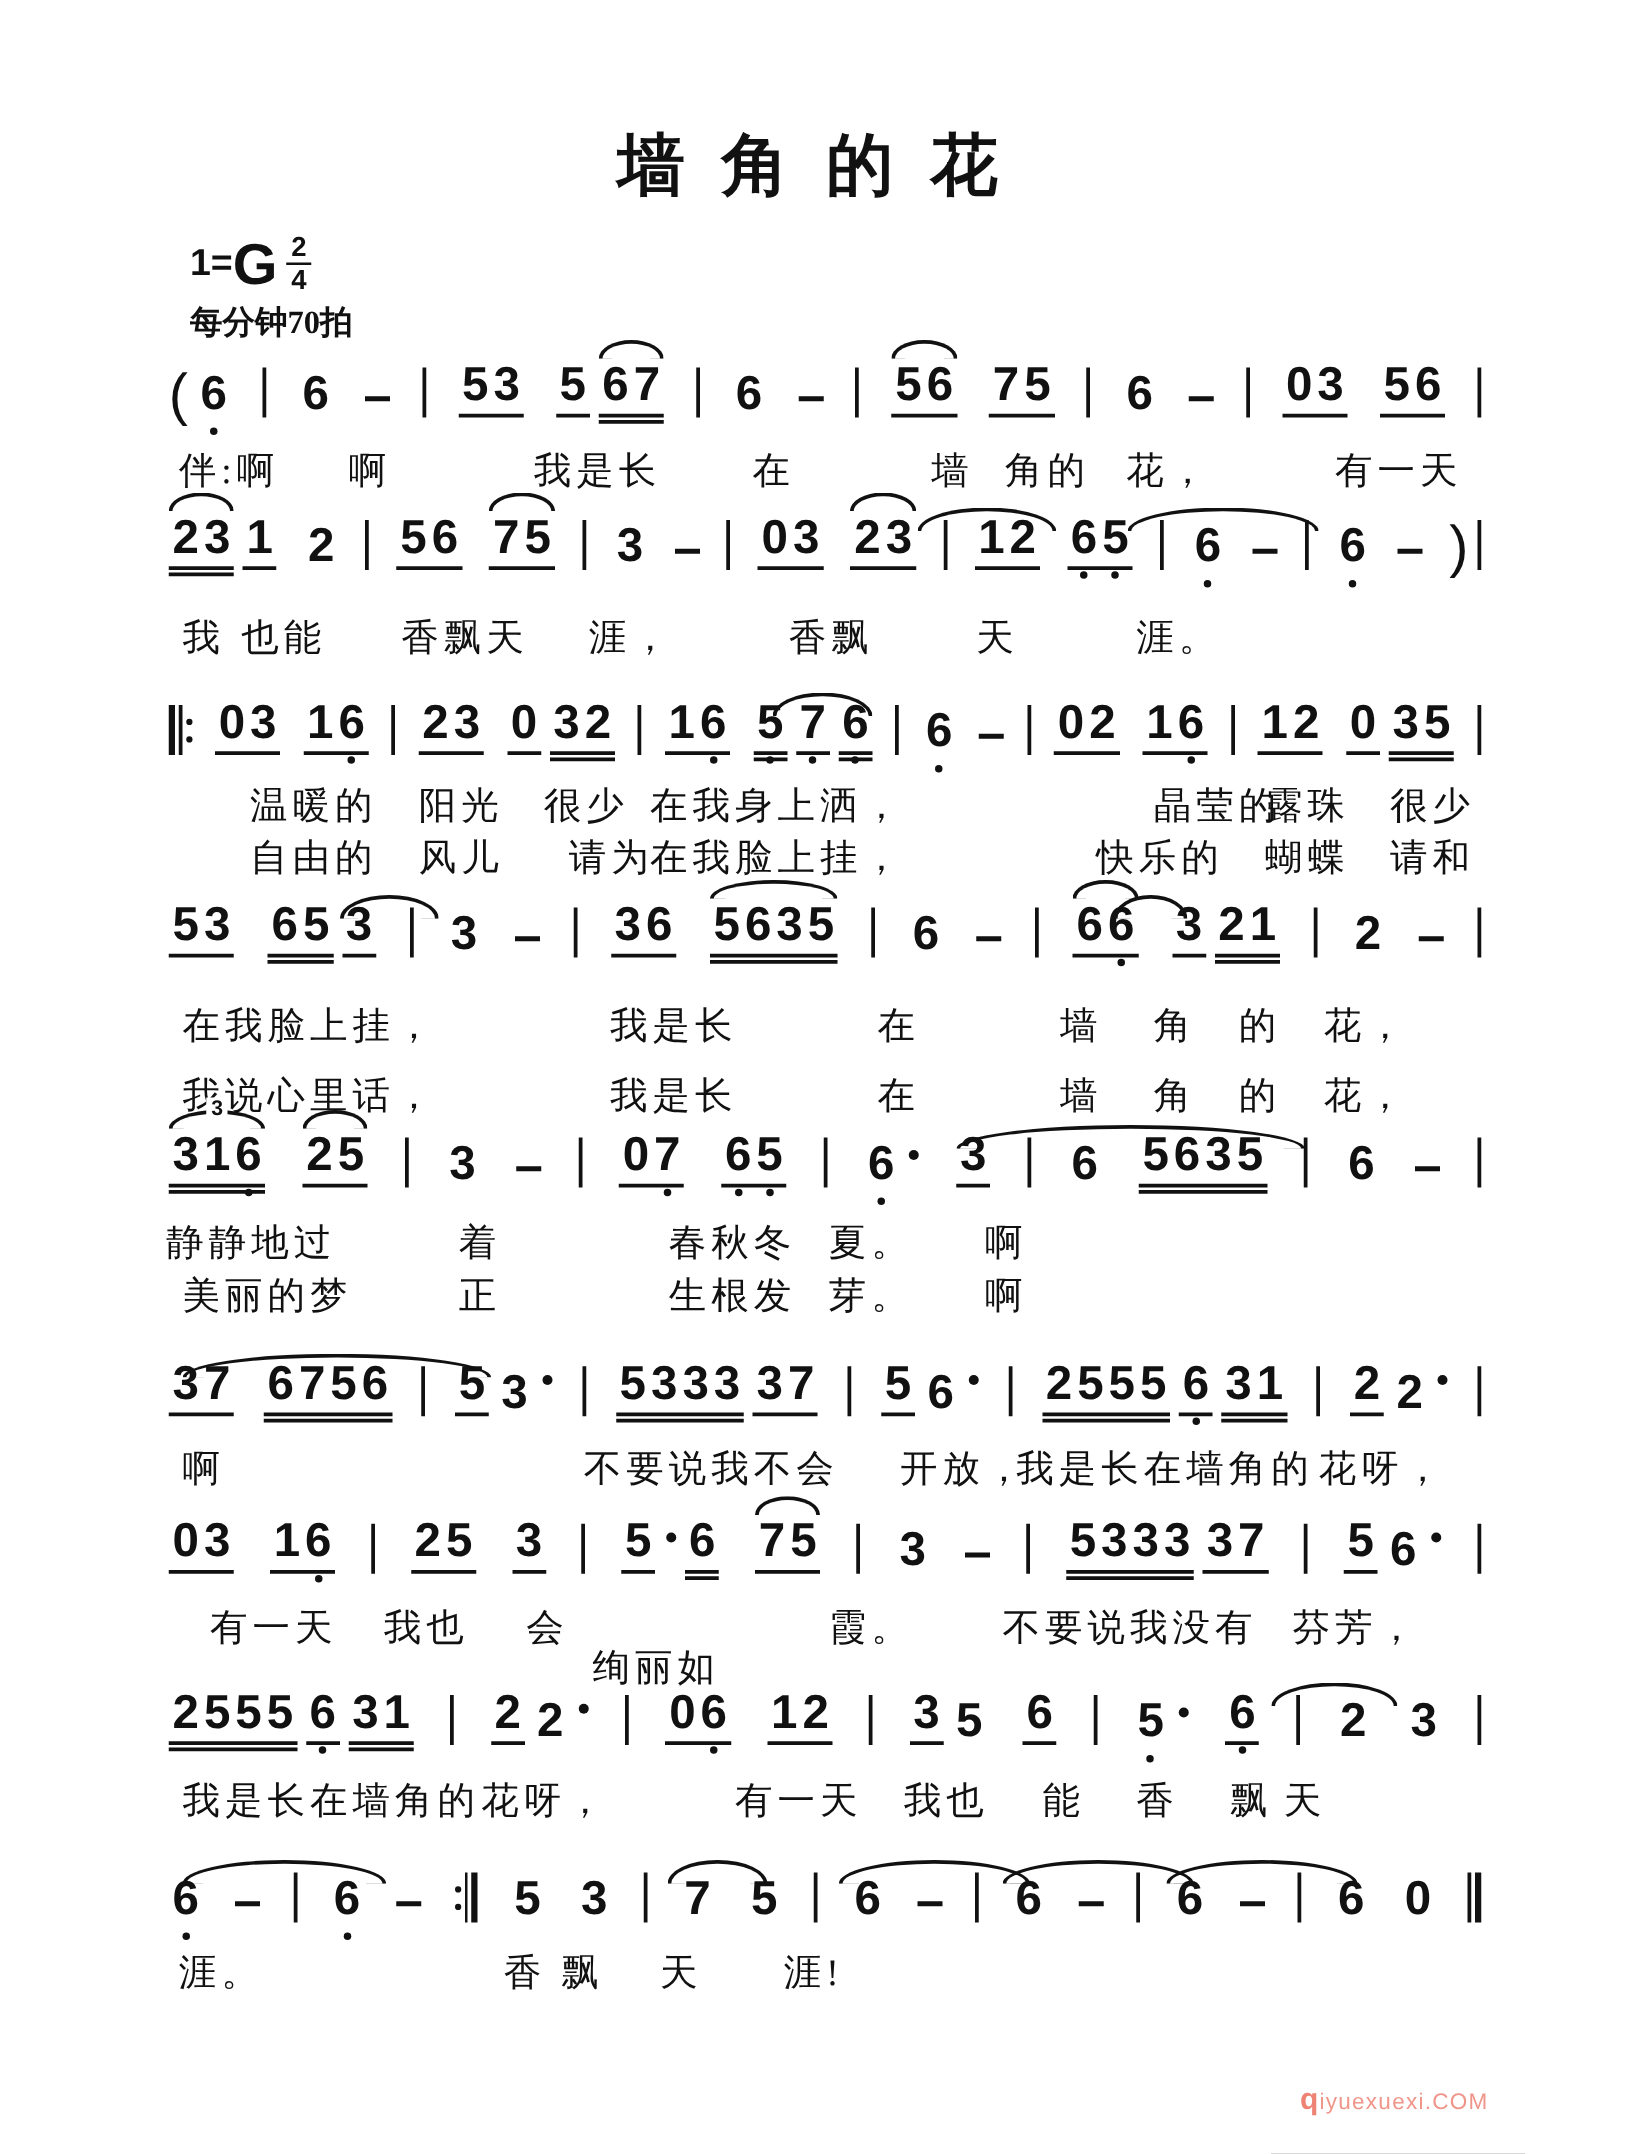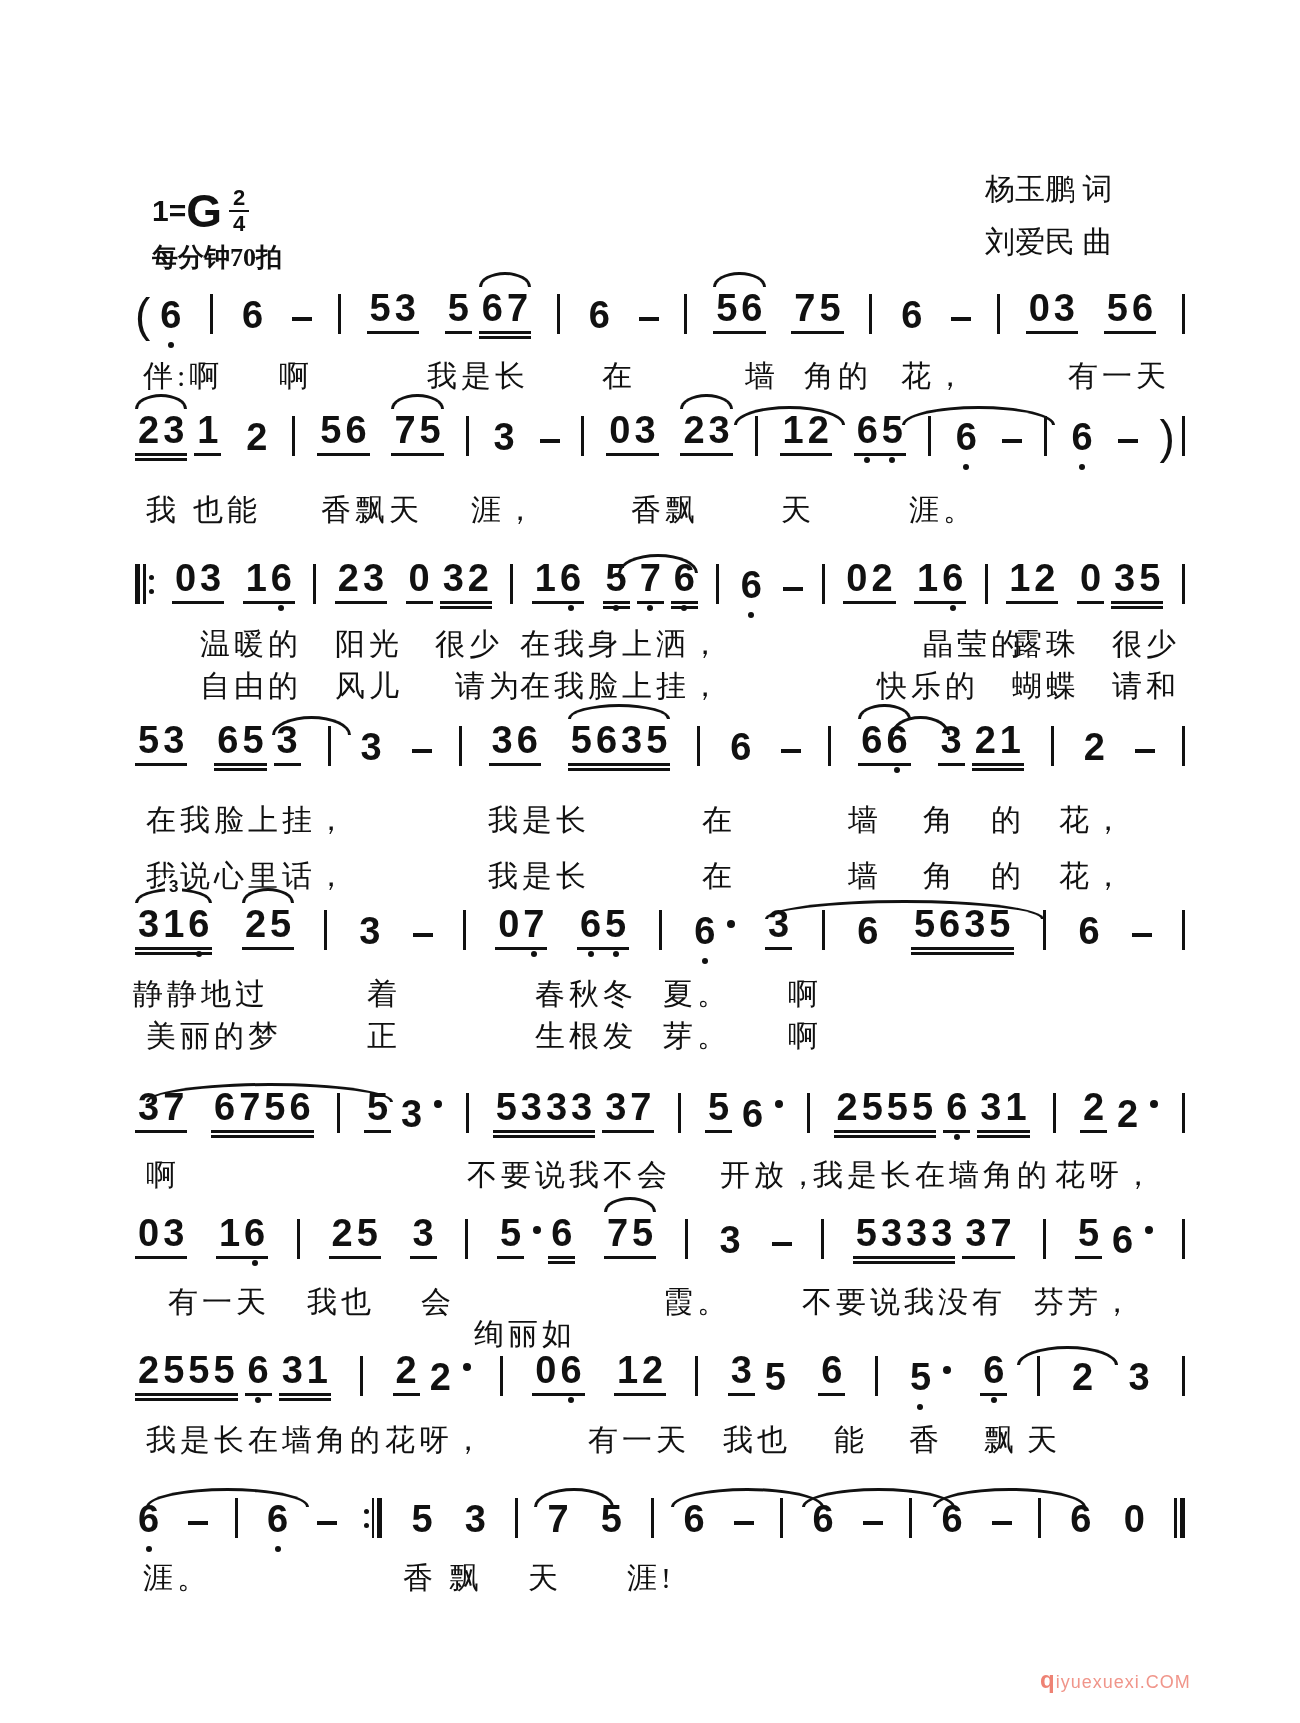--- a/index.html
+++ b/index.html
@@ -52,36 +52,33 @@
               font-family:"Liberation Serif","DejaVu Serif",serif;}
   
   .watermark{position:absolute;left:1040px;top:1666px;font-size:18px;letter-spacing:1px;
              color:#f0958a;}
   .watermark b{font-size:24px;color:#ee8274;font-weight:bold;}
 </style>
 </head>
 <body>
 
 <div class="page">
+  <div class="title">墙 角 的 花</div>
 
   <div class="keysig">
     <span class="kp">1=</span>
       <span class="kt">G</span>
     <span class="frac">
       <span class="num">2</span>
       <span class="den">4</span>
     </span>
   </div>
 
   <div class="tempo">每分钟70拍</div>
 
-  <div class="credits">
-    <div>杨玉鹏 词</div>
-    <div>刘爱民 曲</div>
-  </div>
 
   <div id="score">
       <div class="system" style="top: 292px;">
         <div class="cell">
           <div class="paren">(</div>
           <div class="tok">
             <span class="dg low">6</span>
           </div>
         </div>
         <div class="cell">

